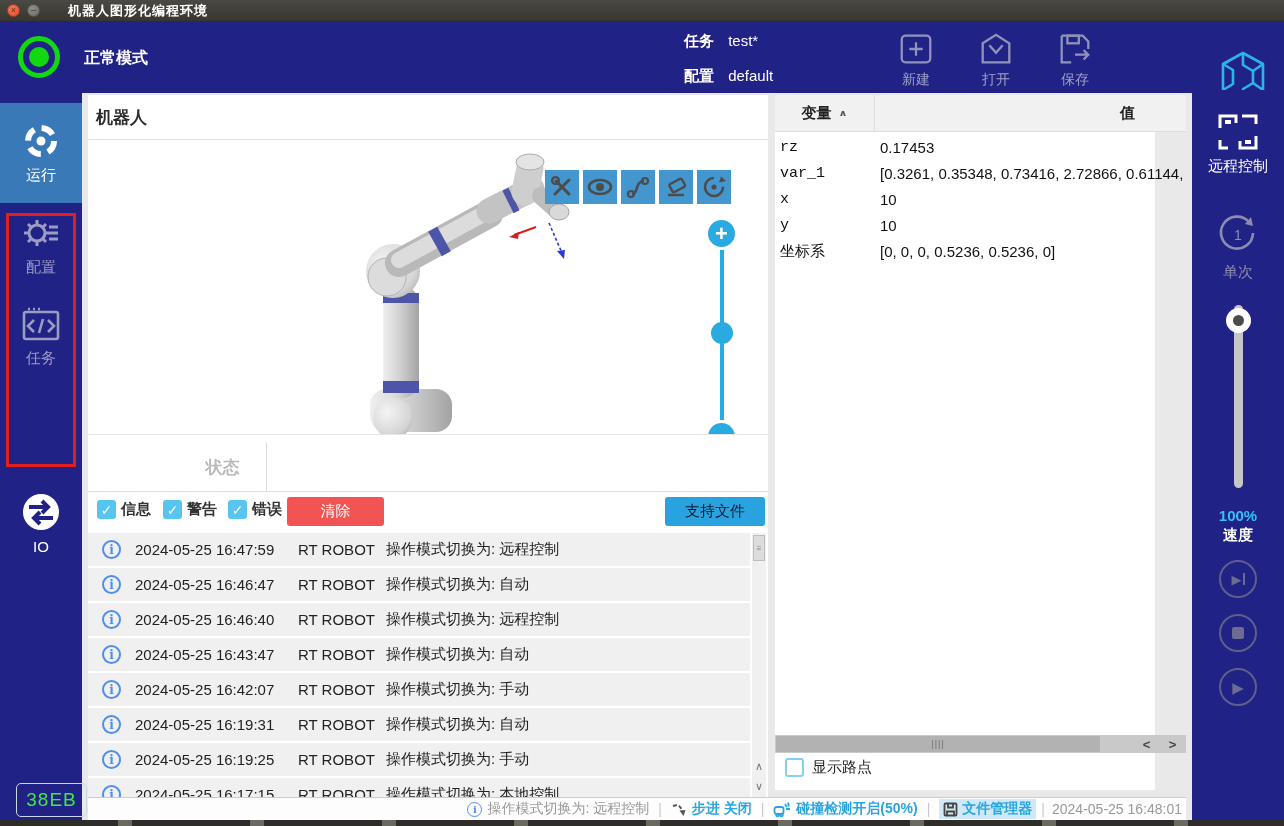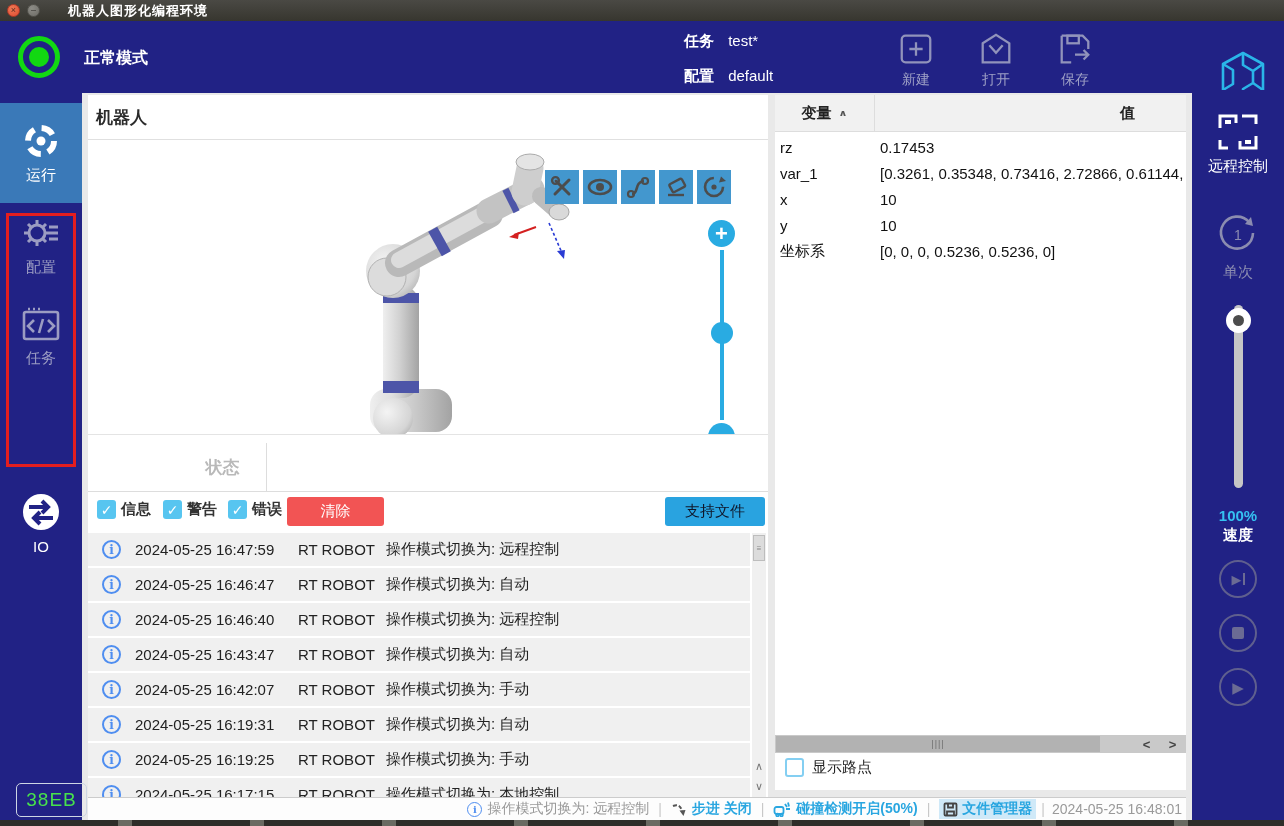--- a/index.html
+++ b/index.html
@@ -69,28 +69,28 @@
   .loglist { position:absolute; left:0; top:438px; width:662px; height:264px; overflow:hidden; }
   .log-row { height:33px; margin-bottom:2px; background:#f0f0f0; display:flex; align-items:center; font-size:15px; color:#222; }
   .info-icon { width:19px; height:19px; border-radius:50%; border:2px solid #4f8ef0; color:#4f8ef0; font-size:12px; font-weight:bold; font-family:"DejaVu Serif",serif; display:flex; align-items:center; justify-content:center; margin-left:14px; flex:0 0 auto; }
   .log-time { margin-left:14px; width:163px; }
   .log-src { width:88px; }
   .vscroll { position:absolute; left:664px; top:438px; width:14px; height:264px; background:#f0f0f0; }
   .vthumb { position:absolute; left:1px; top:2px; width:12px; height:26px; background:#dcdcdc; border:1px solid #bdbdbd; color:#888; font-size:8px; display:flex; align-items:center; justify-content:center; }
   .varrow { position:absolute; left:0; width:14px; height:19px; color:#777; font-size:11px; display:flex; align-items:center; justify-content:center; cursor:pointer; }
 
   
-  .rpanel { left:775px; top:95px; width:411px; height:695px; background:#fff; }
+  .rpanel { left:775px; top:95px; width:380px; height:695px; background:#fff; }
   .varhead { position:absolute; left:0; top:0; width:411px; height:37px; background:#f1f1f1; border-bottom:1px solid #ddd; font-size:15px; font-weight:bold; color:#222; }
   .varhead .c1 { position:absolute; left:0; top:0; width:100px; height:37px; display:flex; align-items:center; justify-content:center; border-right:1px solid #ddd; cursor:pointer; }
   .varhead .c2 { position:absolute; left:100px; top:0; width:505px; height:37px; display:flex; align-items:center; justify-content:center; }
   .caret { font-size:11px; color:#555; margin-left:7px; transform:scaleY(.8); }
   .varrows { position:absolute; left:0; top:39px; width:411px; }
   .var-row { height:26px; display:flex; align-items:center; font-size:15px; color:#111; white-space:nowrap; overflow:hidden; }
-  .var-name { flex:0 0 105px; padding-left:5px; }
+  .var-name { flex:0 0 105px; padding-left:5px;font-family:Liberation Mono, monospace; }
   .hscroll { position:absolute; left:0; top:640px; width:411px; height:18px; background:#c9c9c9; display:flex; }
   .hthumb { position:absolute; left:1px; top:1px; width:324px; height:16px; background:#b2b2b2; color:#6e6e6e; font-size:9px; letter-spacing:1px; display:flex; align-items:center; justify-content:center; }
   .hbtn { position:absolute; top:0; width:25px; height:18px; color:#444; font-size:13px; font-weight:bold; display:flex; align-items:center; justify-content:center; cursor:pointer; }
   .wprow { position:absolute; left:10px; top:663px; display:flex; align-items:center; cursor:pointer; }
   .wprow .lbl { font-size:15px; color:#222; margin-left:8px; font-weight:normal; }
 
   
   .rsidebar { left:1192px; top:90px; width:92px; height:730px; background:#212285; }
   .ritem { position:absolute; left:0; width:92px; display:flex; flex-direction:column; align-items:center; cursor:pointer; }
   .ritem .lbl { font-size:15px; margin-top:5px; }

